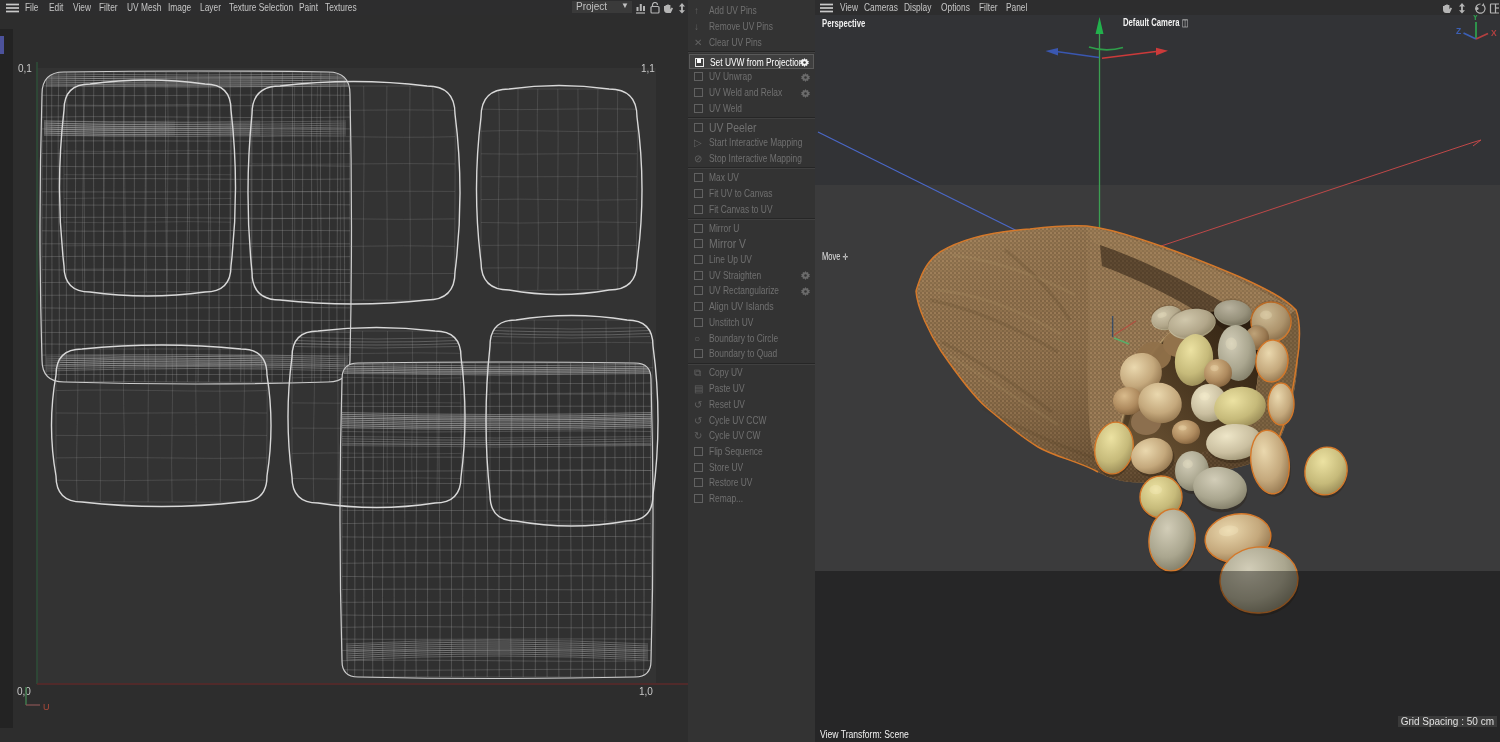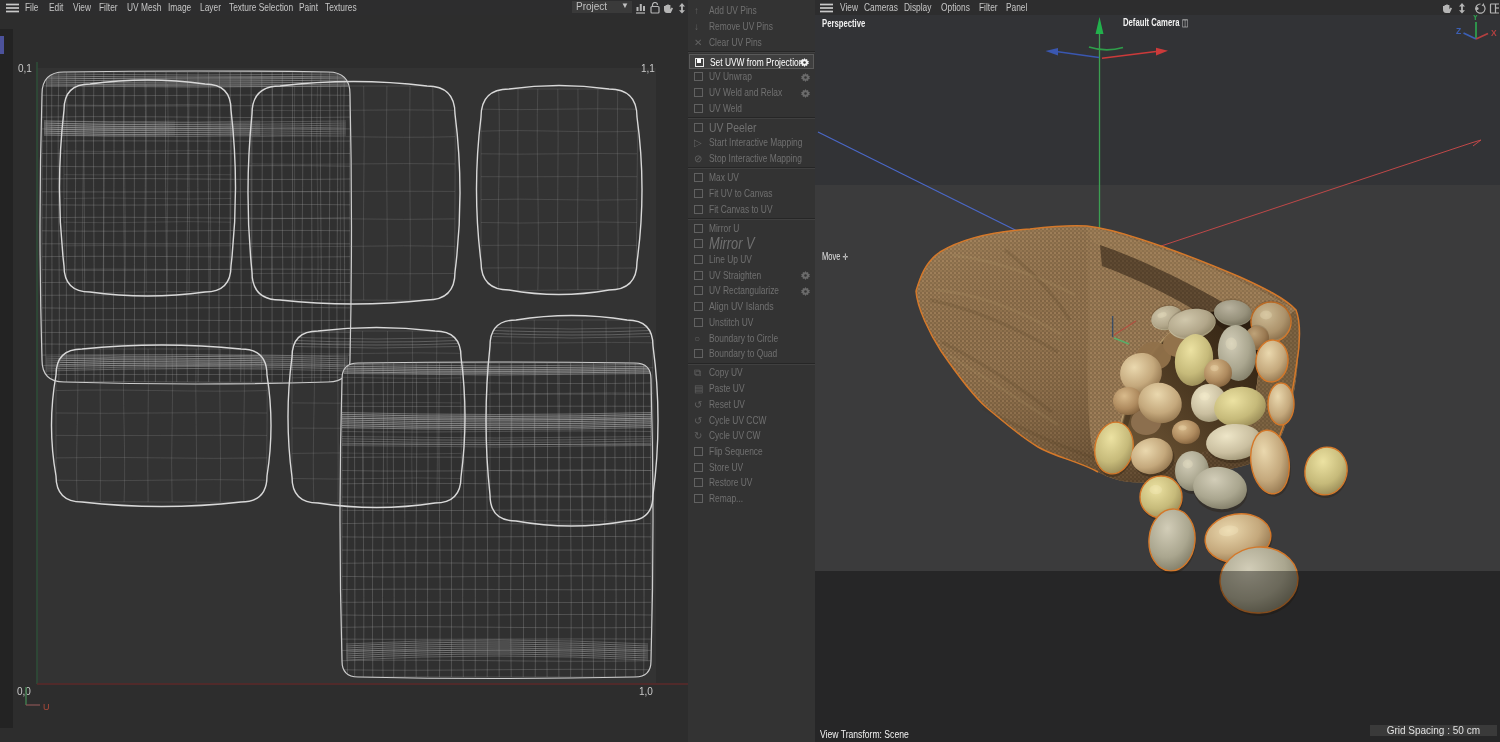--- a/index.html
+++ b/index.html
@@ -547,21 +547,21 @@
       <div style="position:absolute;left:1px;top:201.6px;width:125px;height:15.7px;color:#707070;font-size:10.5px;line-height:15.7px;">
         <span style="position:absolute;left:5px;top:3px;width:9px;height:9px;border:1px solid #616161;"></span>
         <span class="sqz" style="position:absolute;left:20px;">Fit Canvas to UV</span>
       </div>
       <div style="position:absolute;left:0;top:217.8px;width:127px;height:1px;background:#262626;"></div>
       <div style="position:absolute;left:0;top:218.8px;width:127px;height:1px;background:#404040;"></div>
       <div style="position:absolute;left:1px;top:220.5px;width:125px;height:15.7px;color:#707070;font-size:10.5px;line-height:15.7px;">
         <span style="position:absolute;left:5px;top:3px;width:9px;height:9px;border:1px solid #616161;"></span>
         <span class="sqz" style="position:absolute;left:20px;">Mirror U</span>
       </div>
-      <div style="position:absolute;left:1px;top:236.2px;width:125px;height:15.7px;color:#707070;font-size:16px;line-height:15.7px;font-style:italic;">
+      <div style="position:absolute;left:1px;top:236.2px;width:125px;height:15.7px;color:#707070;font-size:13px;line-height:15.7px;">
         <span style="position:absolute;left:5px;top:3px;width:9px;height:9px;border:1px solid #616161;"></span>
         <span class="sqz" style="position:absolute;left:20px;">Mirror V</span>
       </div>
       <div style="position:absolute;left:1px;top:251.9px;width:125px;height:15.7px;color:#707070;font-size:10.5px;line-height:15.7px;">
         <span style="position:absolute;left:5px;top:3px;width:9px;height:9px;border:1px solid #616161;"></span>
         <span class="sqz" style="position:absolute;left:20px;">Line Up UV</span>
       </div>
       <div style="position:absolute;left:1px;top:267.7px;width:125px;height:15.7px;color:#707070;font-size:10.5px;line-height:15.7px;">
         <span style="position:absolute;left:5px;top:3px;width:9px;height:9px;border:1px solid #616161;"></span>
         <span class="sqz" style="position:absolute;left:20px;">UV Straighten</span>
@@ -893,16 +893,16 @@
           <text x="1472.5" y="20" fill="#2e9e4e">Y</text>
           <text x="1456" y="34" fill="#3c5fb4">Z</text>
           <text x="1491" y="36" fill="#b44040">X</text>
         </g>
       </svg>
 
     <div class="abs" style="left:7px;top:17px;color:#f0f0f0;font-size:11px;font-weight:bold;transform:scaleX(0.7);transform-origin:0 0;">Perspective</div>
     <div class="abs" style="left:308px;top:16px;color:#f2f2f2;font-size:11px;font-weight:bold;transform:scaleX(0.7);transform-origin:0 0;white-space:nowrap;">Default Camera <span style="font-weight:normal;font-size:10px;color:#d5d5d5;">◫</span></div>
     <div class="abs" style="left:7px;top:251px;color:#e5e5e5;font-size:10px;transform:scaleX(0.75);transform-origin:0 0;white-space:nowrap;">Move <span style="font-size:9px;">✛</span></div>
     <div class="abs" style="left:5px;top:729px;color:#f2f2f2;font-size:10px;transform:scaleX(0.86);transform-origin:0 0;white-space:nowrap;">View Transform: Scene</div>
-    <div class="abs" style="right:3px;bottom:6px;color:#e0e0e0;font-size:10px;background:#3a3a3a;padding:0 17px;">Grid Spacing : 50 cm</div>
+    <div class="abs" style="right:3px;bottom:15px;color:#e0e0e0;font-size:10px;background:#3a3a3a;padding:0 3px;">Grid Spacing : 50 cm</div>
   </div>
 
 </div>
 
 </body></html>

